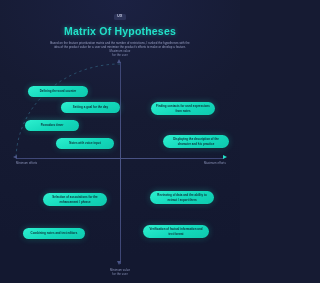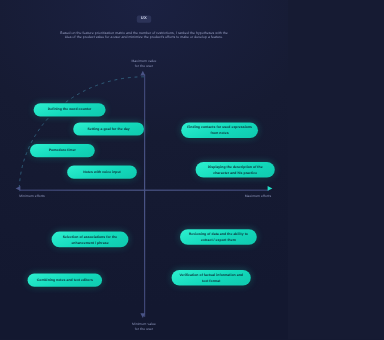--- a/index.html
+++ b/index.html
@@ -162,20 +162,21 @@
     justify-content:center;
   }
 </style>
 </head>
 <body>
 
 <div class="bg-glow"></div>
 
 <div class="header">
   <div class="badge">UX</div>
+  <div class="title">Matrix Of Hypotheses</div>
   <div class="subtitle">Based on the feature prioritization matrix and the number of restrictions, I ranked the hypotheses with the idea of the product value for a user and minimize the product's efforts to make or develop a feature.</div>
 </div>
 
 <div class="matrix">
 
   <svg class="arc" viewBox="0 0 240 228">
     <path d="M 120 16 A 104 96 0 0 0 16 112" fill="none" stroke="#3c7f9e" stroke-width="0.7" stroke-dasharray="2.4 3.2" opacity="0.75"></path>
   </svg>
 
   <div class="axis-v"></div>

